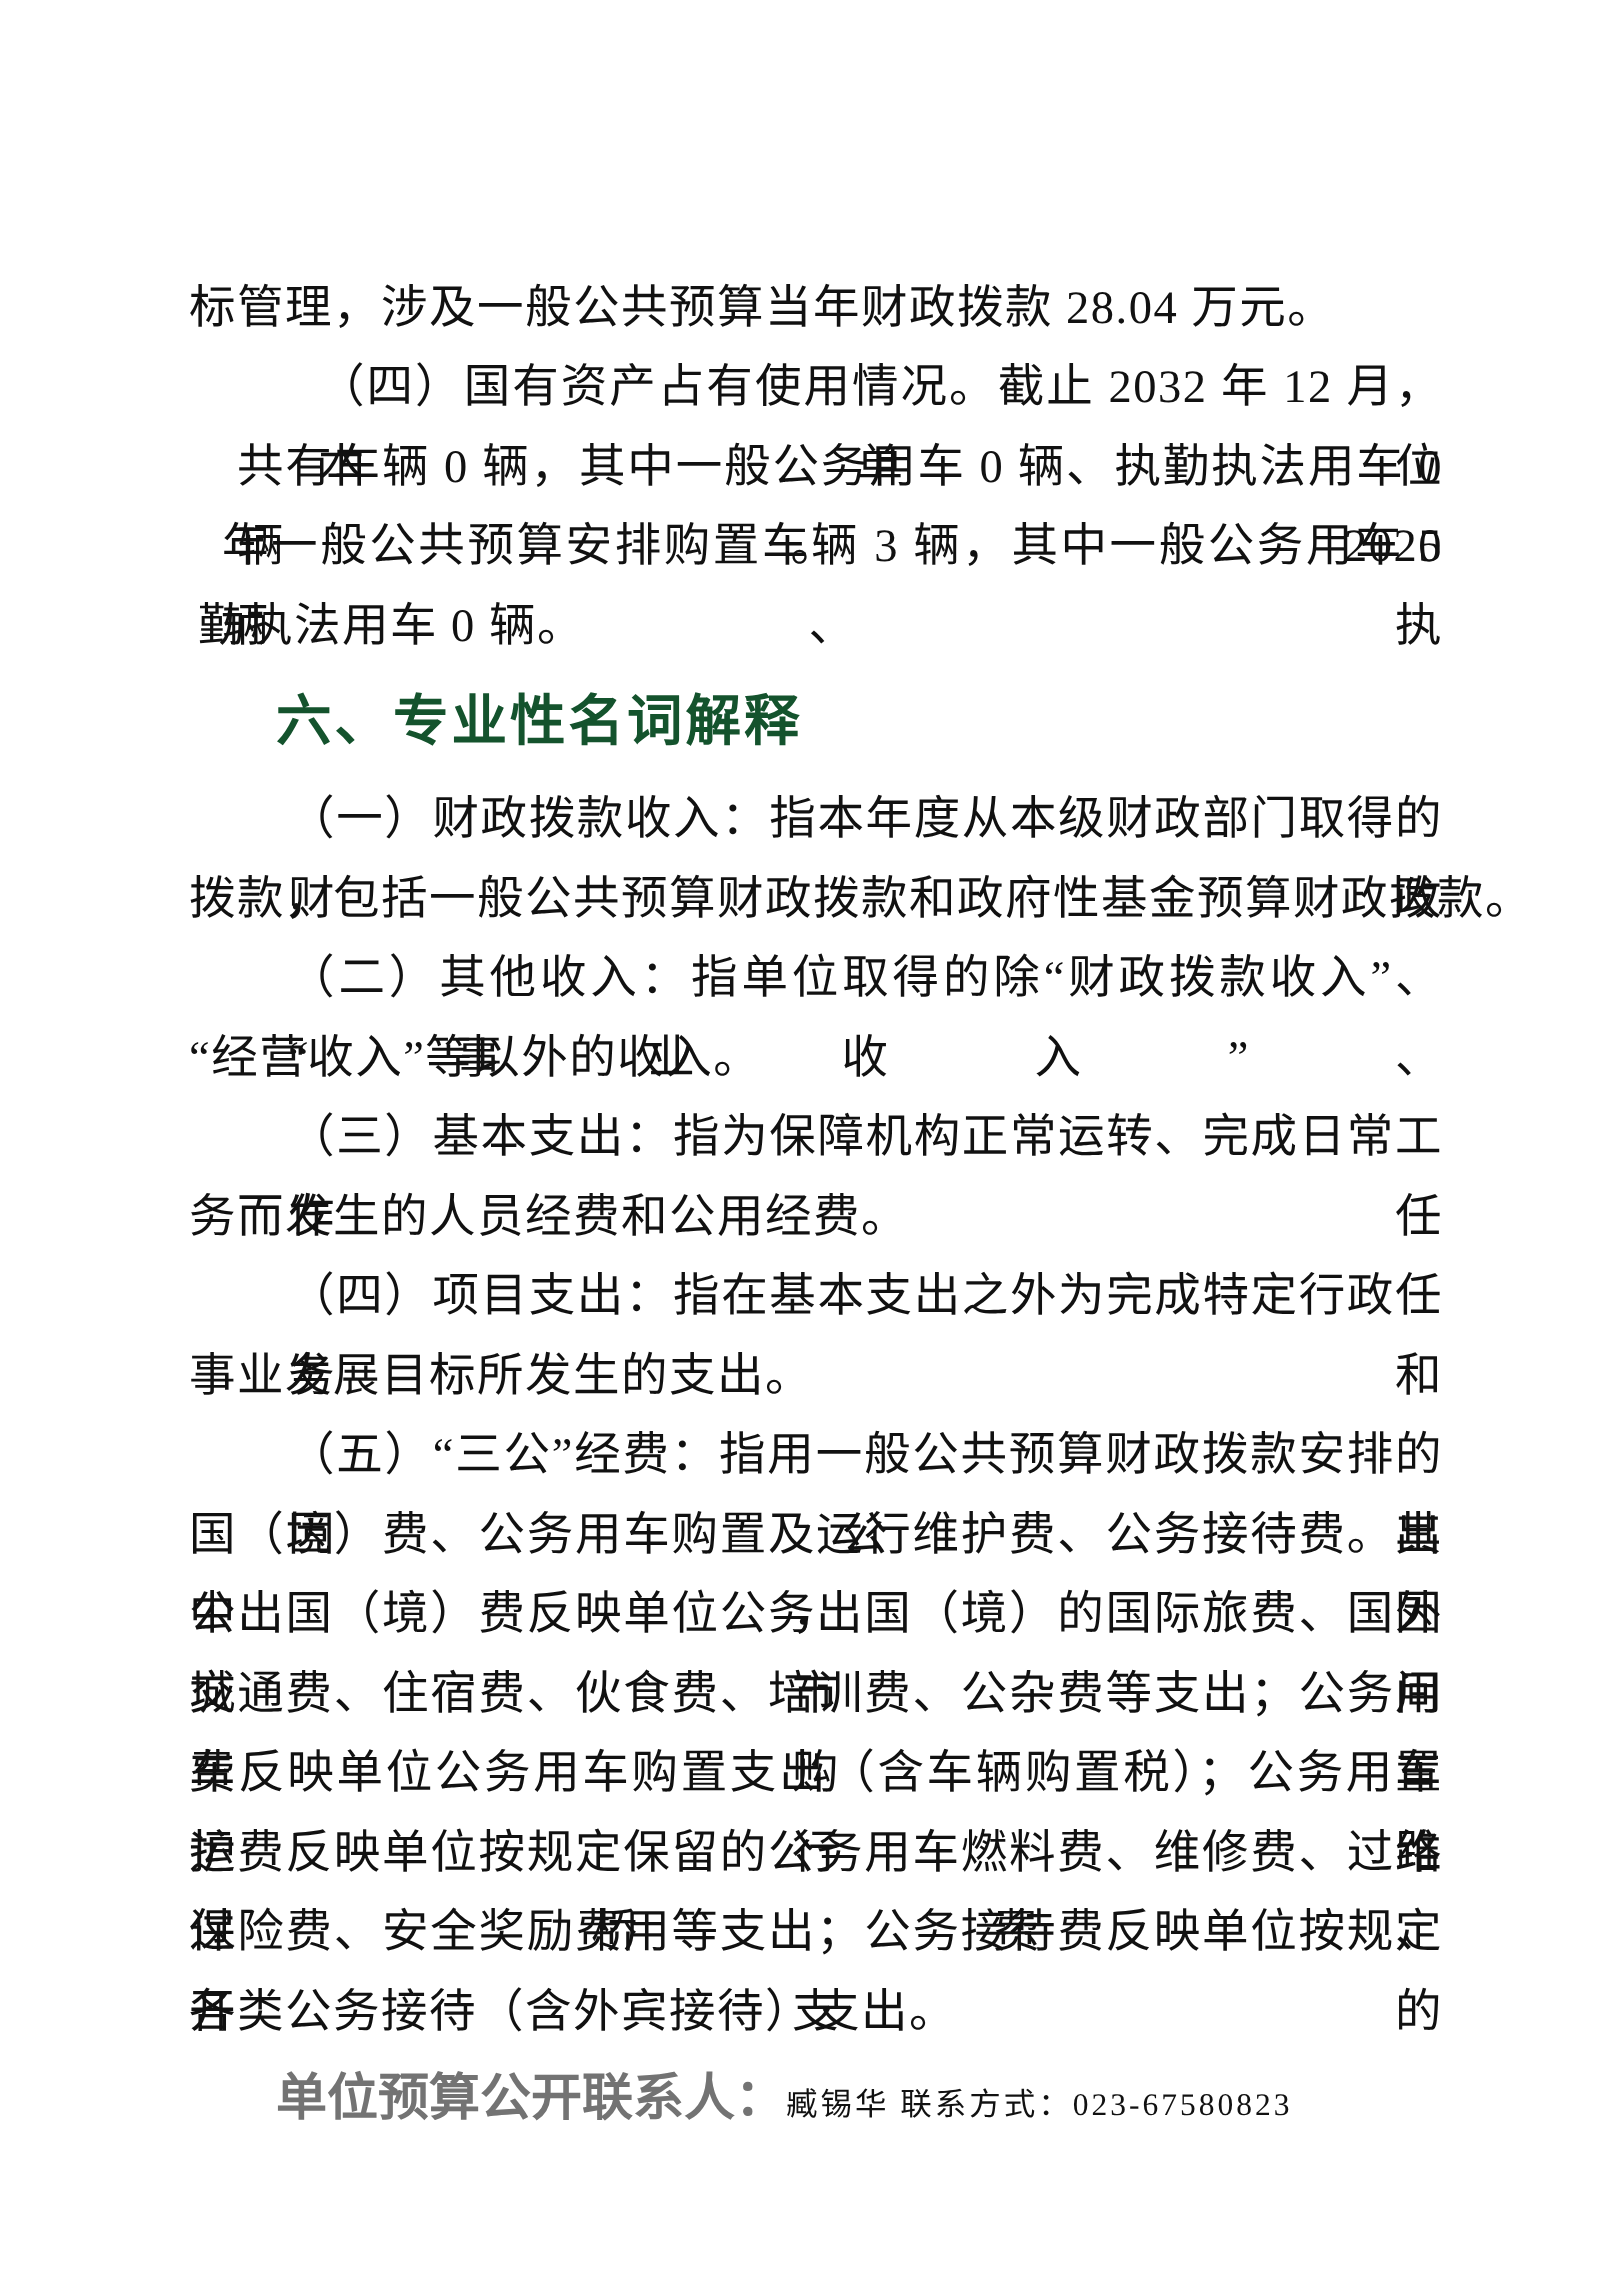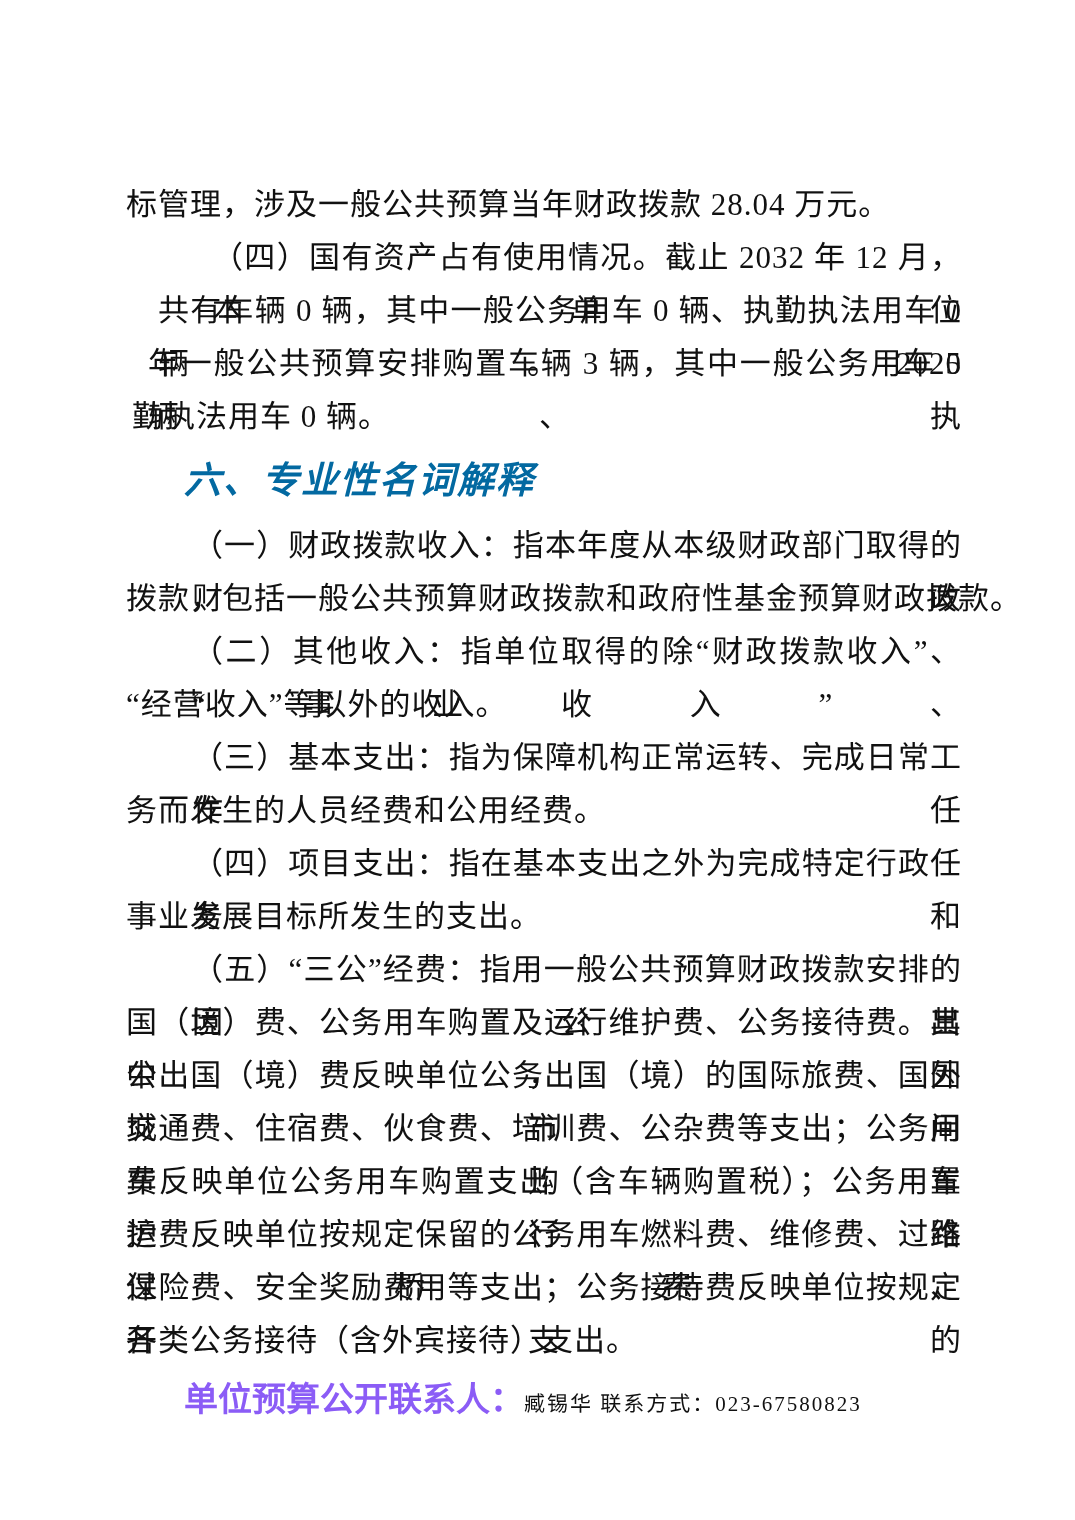--- a/index.html
+++ b/index.html
@@ -48,31 +48,30 @@
   .ln.stretch.ind-l3,
   .ln.stretch.ind-l4 { width: auto; }
   .heading {
     height: 60px;
     line-height: 60px;
     margin: 8px 0;
     font-family: "Liberation Sans", "DejaVu Sans", sans-serif;
     font-weight: bold;
     font-size: 37px;
     letter-spacing: 2px;
-    color: #0369a1;
-    font-style: italic;
+    color: #14532d;
   }
   .contact {
     margin-top: 6px;
   }
   .contact-label {
     font-family: "Liberation Sans", "DejaVu Sans", sans-serif;
     font-weight: bold;
     font-size: 34px;
-    color: #8b5cf6;
+    color: #737373;
     letter-spacing: 0px;
   }
   .contact-value {
     font-family: "Liberation Serif", "DejaVu Serif", serif;
     font-size: 21px;
     letter-spacing: 2px;
     color: #111111;
   }
 </style>
 </head>

